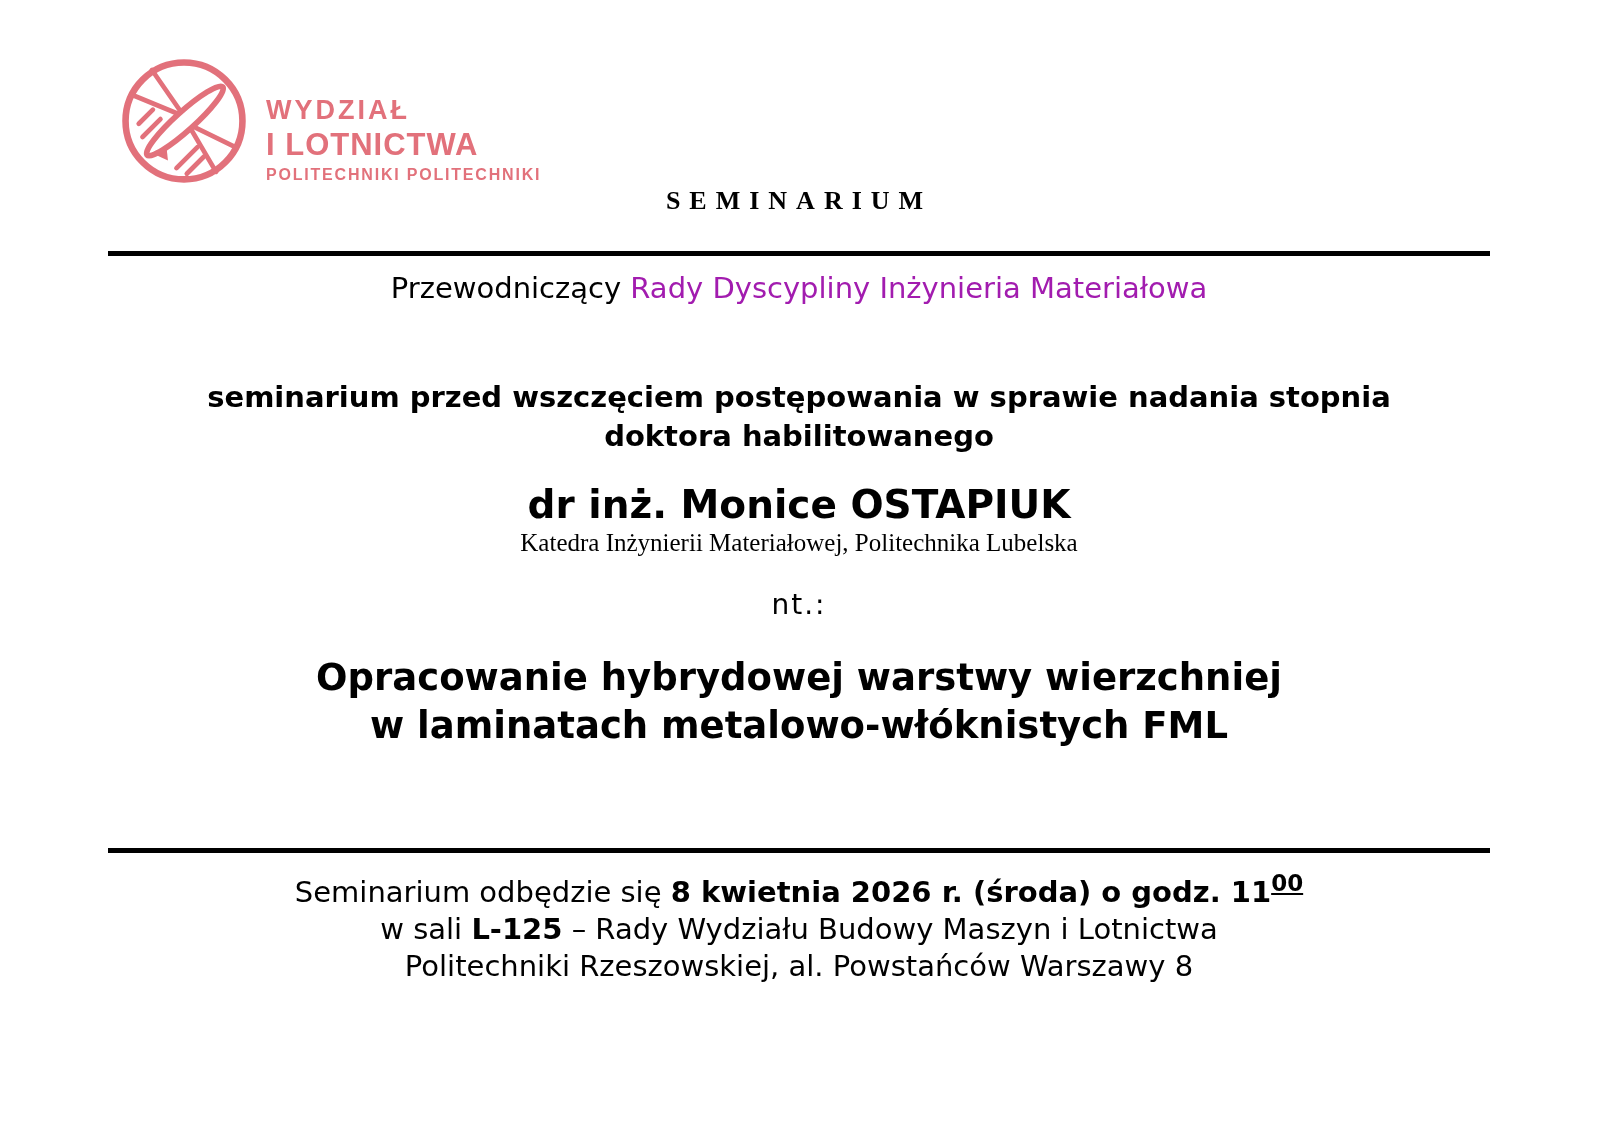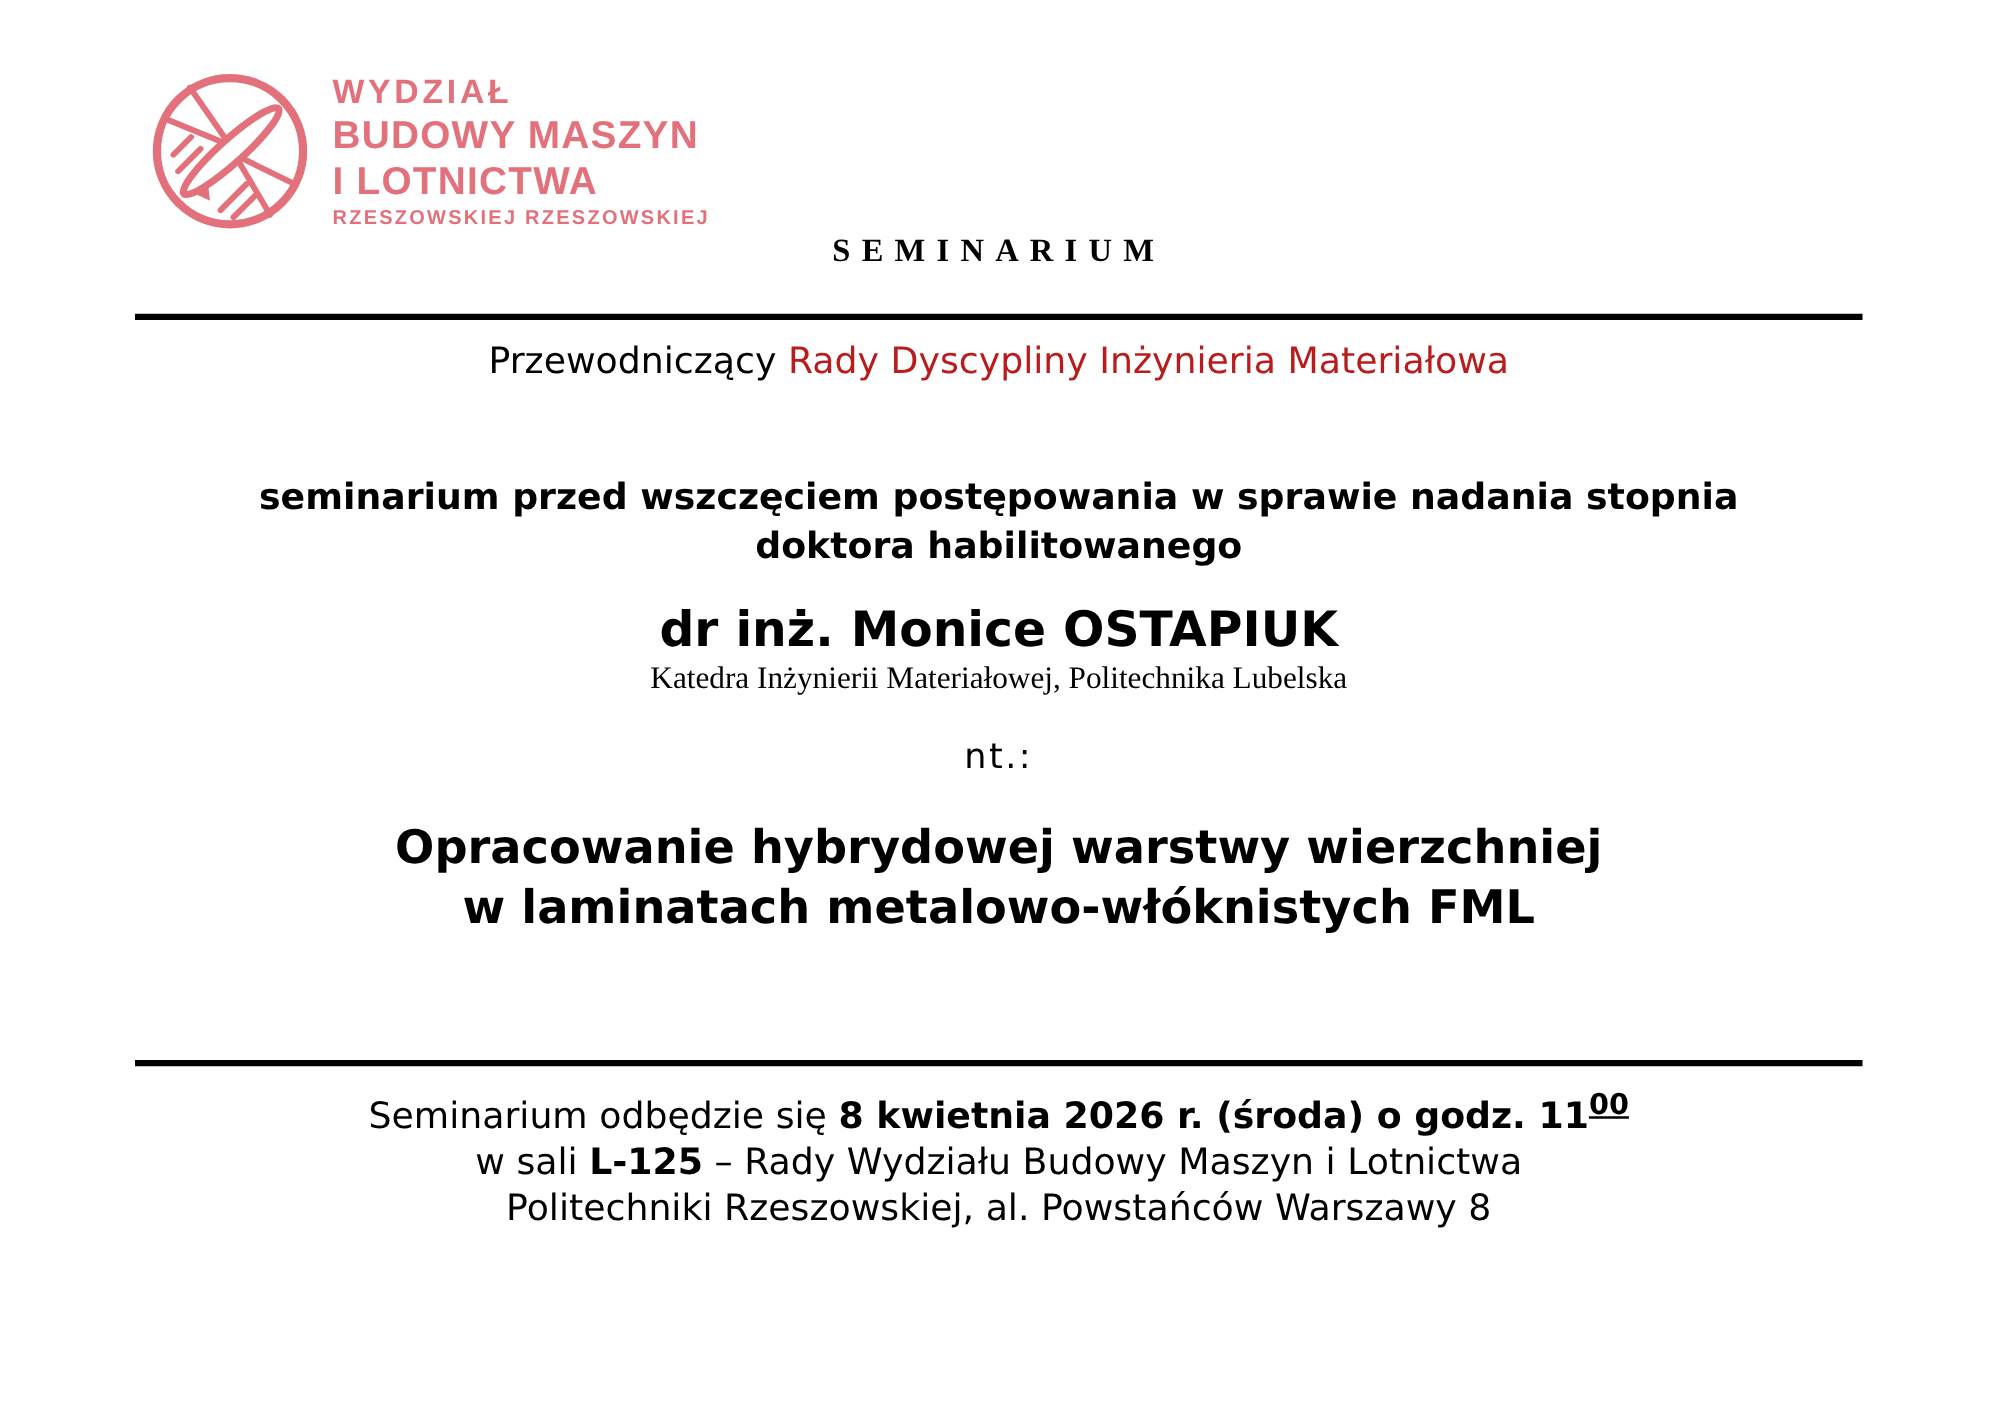--- a/index.html
+++ b/index.html
@@ -38,21 +38,21 @@
     font-weight: bold;
     font-size: 26px;
     letter-spacing: 9px;
   }
 
   .rule { position: absolute; left: 108px; width: 1382px; height: 5px; background: #000; }
   .rule-top { top: 251px; }
   .rule-bottom { top: 848px; }
 
   .intro { top: 269px; font-size: 29px; line-height: 38px; }
-  .intro .red { color: #b91c1c; }
+  .intro .red { color: #a21caf; }
 
   .invitation { top: 378px; font-size: 29px; line-height: 39px; font-weight: bold; }
 
   .speaker-name { top: 483px; font-size: 39px; font-weight: bold; line-height: 44px; }
   .speaker-affiliation {
     top: 527px;
     font-family: "Liberation Serif", serif;
     font-size: 25px;
     line-height: 32px;
   }
@@ -92,23 +92,22 @@
           <line x1="33" y1="101" x2="52" y2="82"></line>
           <line x1="62" y1="121" x2="84" y2="99"></line>
           <line x1="73" y1="127" x2="91" y2="109"></line>
         </g>
         <polygon points="38,106 51,95 53,113" fill="#e2717b"></polygon>
         <ellipse cx="71" cy="71" rx="54" ry="10" fill="#ffffff" stroke="#e2717b" stroke-width="6" transform="rotate(-42 71 71)"></ellipse>
       </svg>
     </div>
     <div class="logo-text">
       <div class="logo-line1">WYDZIAŁ</div>
-      <div class="logo-line2">BUDOWY MASZYN</div>
       <div class="logo-line3">I LOTNICTWA</div>
-      <div class="logo-line4">RZESZOWSKIEJ RZESZOWSKIEJ</div>
+      <div class="logo-line4">POLITECHNIKI POLITECHNIKI</div>
     </div>
   </div>
 
   <div class="col seminarium">SEMINARIUM</div>
 
   <div class="rule rule-top"></div>
 
   <div class="col intro">
     <div><span>Przewodniczący </span><span class="red">Rady Dyscypliny Inżynieria Materiałowa</span></div>
   </div>

